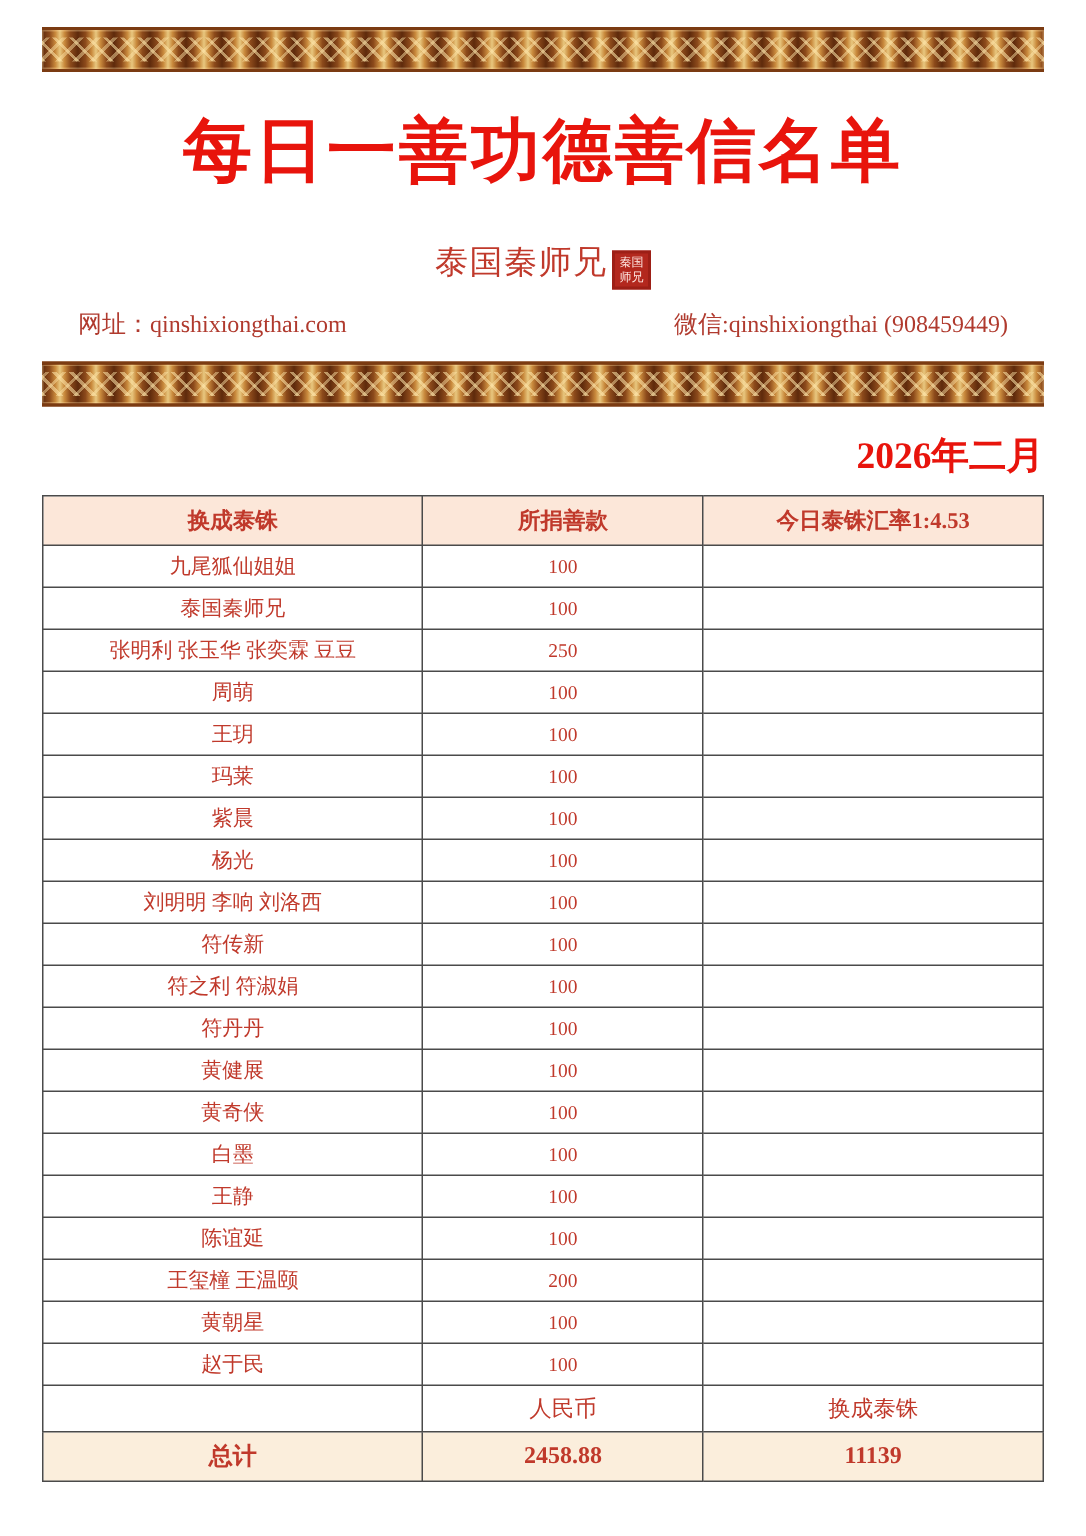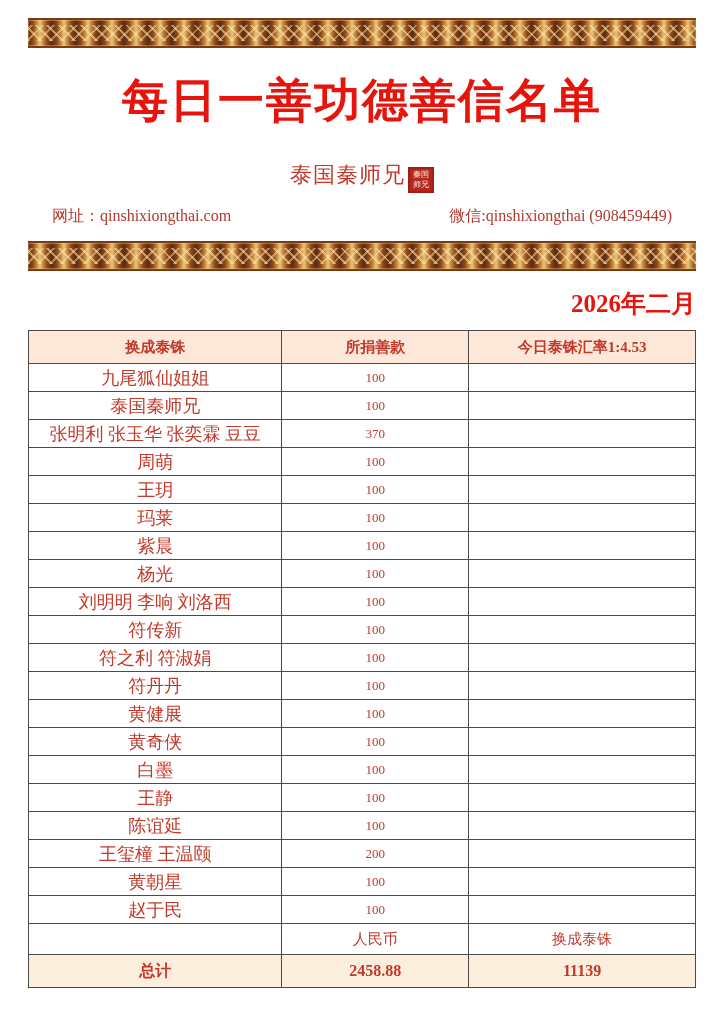--- a/index.html
+++ b/index.html
@@ -140,21 +140,21 @@
     background: #fce7d9;
     font-size: 15px;
     height: 32px;
     color: #c0392b;
     font-weight: 700;
   }
   .col-name { width: 38%; }
   .col-amt  { width: 28%; }
   .col-rate { width: 34%; }
 
-  td.name { font-size: 18px; }
+  td.name { font-size: 14px; }
   td.amt  { font-size: 13px; color: #c0392b; }
   td.rate { }
 
   tr.currency-row td {
     font-size: 15px;
     font-weight: 400;
     height: 30px;
   }
   tr.total-row td {
     background: #fbeedc;
@@ -204,21 +204,21 @@
           <td class="amt">100</td>
           <td class="rate"></td>
         </tr>
         <tr>
           <td class="name">泰国秦师兄</td>
           <td class="amt">100</td>
           <td class="rate"></td>
         </tr>
         <tr>
           <td class="name">张明利  张玉华  张奕霖  豆豆</td>
-          <td class="amt">370</td>
+          <td class="amt">250</td>
           <td class="rate"></td>
         </tr>
         <tr>
           <td class="name">周萌</td>
           <td class="amt">100</td>
           <td class="rate"></td>
         </tr>
         <tr>
           <td class="name">王玥</td>
           <td class="amt">100</td>

